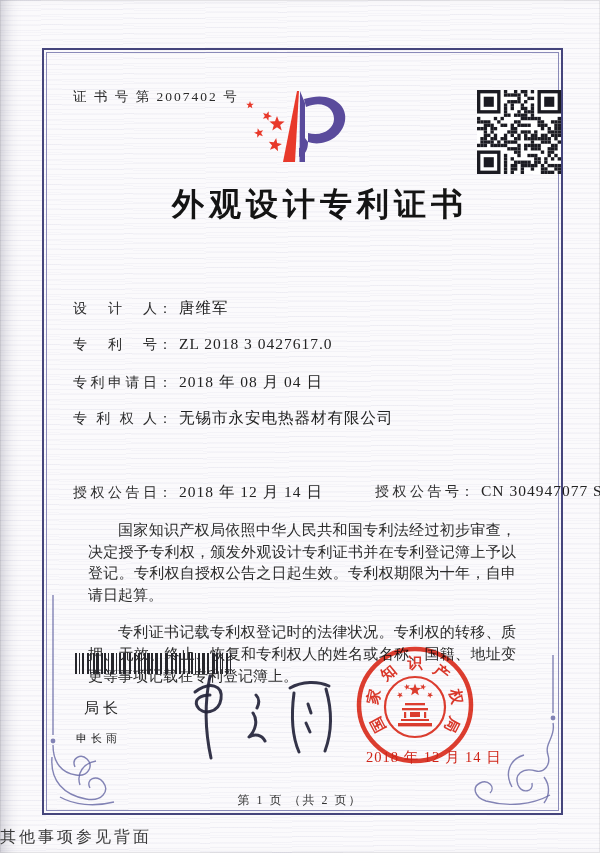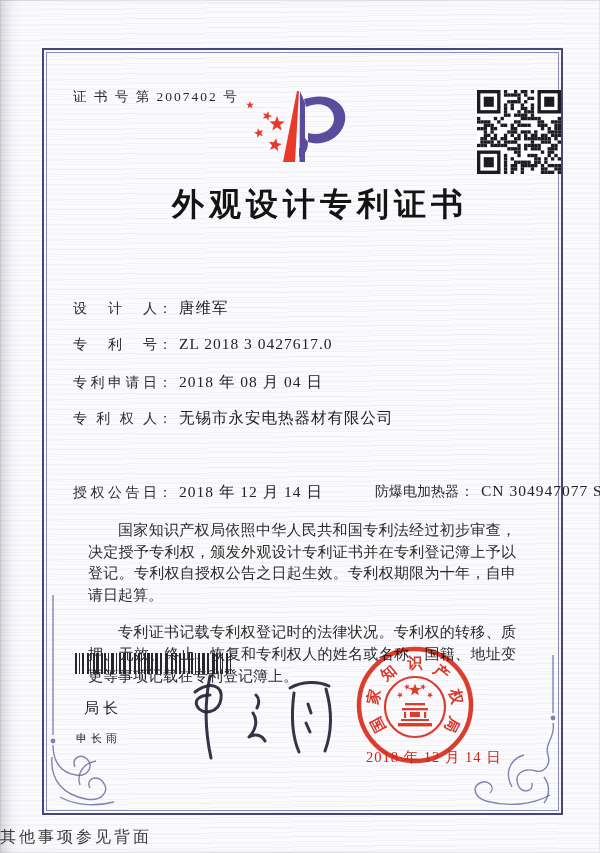--- a/index.html
+++ b/index.html
@@ -322,21 +322,21 @@
   </div>
   <div class="frow" style="top:372px">
     <span class="flabel">专利申请日</span><span class="fcolon">：</span><span class="fvalue">2018 年 08 月 04 日</span>
   </div>
   <div class="frow" style="top:408px">
     <span class="flabel">专利权人</span><span class="fcolon">：</span><span class="fvalue">无锡市永安电热器材有限公司</span>
   </div>
   <div class="frow" style="top:482px">
     <span class="flabel">授权公告日</span><span class="fcolon">：</span><span class="fvalue">2018 年 12 月 14 日</span>
     <span class="grant2">
-      <span class="flabel">防爆电加热器</span><span class="fcolon">：</span><span class="fvalue">CN 304947077 S</span>
+      <span class="flabel">授权公告号</span><span class="fcolon">：</span><span class="fvalue">CN 304947077 S</span>
     </span>
   </div>
 
   <div class="paras">
     <p>国家知识产权局依照中华人民共和国专利法经过初步审查，决定授予专利权，颁发外观设计专利证书并在专利登记簿上予以登记。专利权自授权公告之日起生效。专利权期限为十年，自申请日起算。</p>
     <p>专利证书记载专利权登记时的法律状况。专利权的转移、质押、无效、终止、恢复和专利权人的姓名或名称、国籍、地址变更等事项记载在专利登记簿上。</p>
   </div>
 
   <svg id="barcode" class="barcode" width="156" height="21" viewBox="0 0 156 21">
       <rect x="0" y="0" width="2" height="21" fill="#26262c"></rect>
@@ -418,20 +418,21 @@
       <rect class="seal-fill" x="51" y="67" width="26" height="2.3"></rect>
       <rect class="seal-fill" x="53" y="71" width="2.2" height="6"></rect>
       <rect class="seal-fill" x="73" y="71" width="2.2" height="6"></rect>
       <rect class="seal-fill" x="59" y="71" width="10" height="5"></rect>
       <rect class="seal-fill" x="50" y="78" width="28" height="2"></rect>
       <rect class="seal-fill" x="47" y="82" width="34" height="3.4"></rect>
     </g>
   </svg>
   <div class="seal-date">2018 年 12 月 14 日</div>
 
+  <div class="page-info">第 1 页 （共 2 页）</div>
   <div class="back-note">其他事项参见背面</div>
 
   <svg class="flourish" style="left:46px;top:595px" width="100" height="215" viewBox="0 0 100 215">
     <path class="fl-stroke" d="M7,0 L7,140"></path>
     <circle class="fl-dot" cx="7" cy="146" r="2.4"></circle>
     <path class="fl-stroke" d="M7,150 C7,168 16,178 30,180 C42,182 48,171 41,164 C35,158 25,163 29,172"></path>
     <path class="fl-stroke" d="M6,162 C4,186 18,200 40,204 C56,207 64,196 57,187 C51,179 39,184 44,193"></path>
     <path class="fl-stroke" d="M14,202 C28,210 48,212 68,207"></path>
     <path class="fl-stroke" d="M34,190 C30,178 38,168 50,166"></path>
   </svg>

